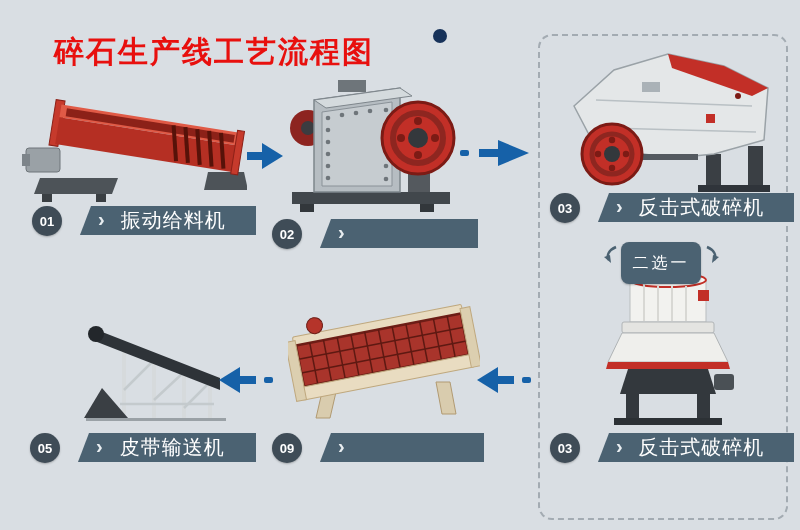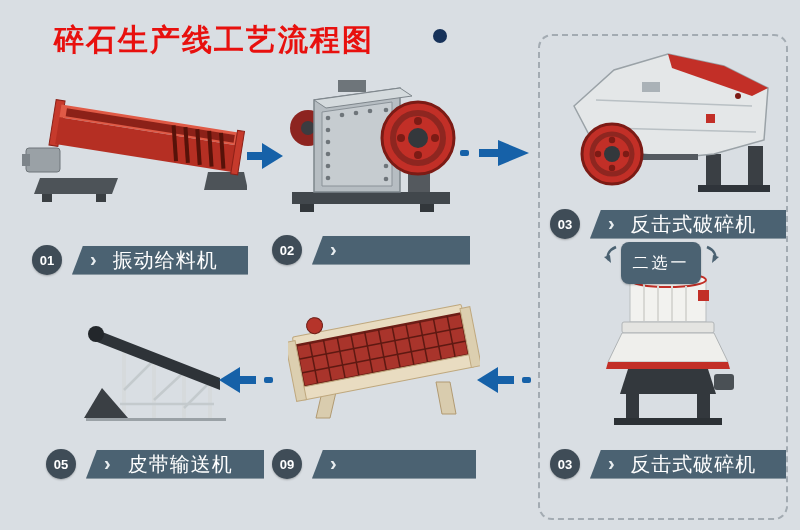--- a/index.html
+++ b/index.html
@@ -2,33 +2,33 @@
 <html><head>
 <meta charset="utf-8">
 <style>
   html,body{margin:0;padding:0;}
   .page{
     position:relative;width:800px;height:530px;overflow:hidden;
     background:#d9dee3;
     font-family:"Liberation Sans","DejaVu Sans",sans-serif;
   }
   .title{
-    position:absolute;left:54px;top:20px;
+    position:absolute;left:54px;top:32px;
     font-size:30px;font-weight:800;color:#e8100e;letter-spacing:2px;
     white-space:nowrap;
   }
   .title-dot{
     position:absolute;left:433px;top:29px;width:14px;height:14px;
     border-radius:50%;background:#17325a;
   }
   .dashed-box{
     position:absolute;left:538px;top:34px;width:250px;height:486px;
     border:2px dashed #a3abb2;border-radius:14px;box-sizing:border-box;
   }
-  .station{position:absolute;display:flex;align-items:center;gap:10px;margin-top:16px;}
+  .station{position:absolute;display:flex;gap:18px;}
   .num-circle{
     width:30px;height:30px;border-radius:50%;background:#3f4c57;color:#fff;
     font-size:13px;font-weight:bold;display:flex;align-items:center;justify-content:center;
     flex:0 0 auto;box-shadow:0 1px 2px rgba(0,0,0,.25);
   }
   .ribbon{
     height:29px;background:#4b6272;color:#fff;display:flex;align-items:center;
     clip-path:polygon(11px 0,100% 0,100% 100%,0 100%);
     box-shadow:0 1px 2px rgba(0,0,0,.2);
   }
@@ -227,21 +227,21 @@
   <svg class="abs" style="left:602px;top:245px" width="16" height="20" viewBox="0 0 16 20">
     <path d="M14,2 C7,5 4,10 7,15" stroke="#4b6272" stroke-width="2.5" fill="none"></path>
     <polygon points="2,12 9,18 8,10" fill="#4b6272"></polygon>
   </svg>
   <div class="badge">二选一</div>
   <svg class="abs" style="left:705px;top:245px" width="16" height="20" viewBox="0 0 16 20">
     <path d="M2,2 C9,5 12,10 9,15" stroke="#4b6272" stroke-width="2.5" fill="none"></path>
     <polygon points="14,12 7,18 8,10" fill="#4b6272"></polygon>
   </svg>
 
-  <div class="station" style="left:32px;top:229px">
+  <div class="station" style="left:32px;top:206px">
     <div class="num-circle">01</div>
     <div class="ribbon" style="width:176px">
       <span class="chev">›</span>
       <span class="txt">振动给料机</span>
     </div>
   </div>
 
   <div class="station" style="left:272px;top:219px">
     <div class="num-circle">02</div>
     <div class="ribbon" style="width:158px">
@@ -265,21 +265,21 @@
     </div>
   </div>
 
   <div class="station" style="left:272px;top:433px">
     <div class="num-circle">09</div>
     <div class="ribbon" style="width:164px">
       <span class="chev">›</span>
     </div>
   </div>
 
-  <div class="station" style="left:46px;top:433px">
+  <div class="station" style="left:30px;top:433px">
     <div class="num-circle">05</div>
     <div class="ribbon" style="width:178px">
       <span class="chev">›</span>
       <span class="txt">皮带输送机</span>
     </div>
   </div>
 
 </div>
 
 </body></html>

